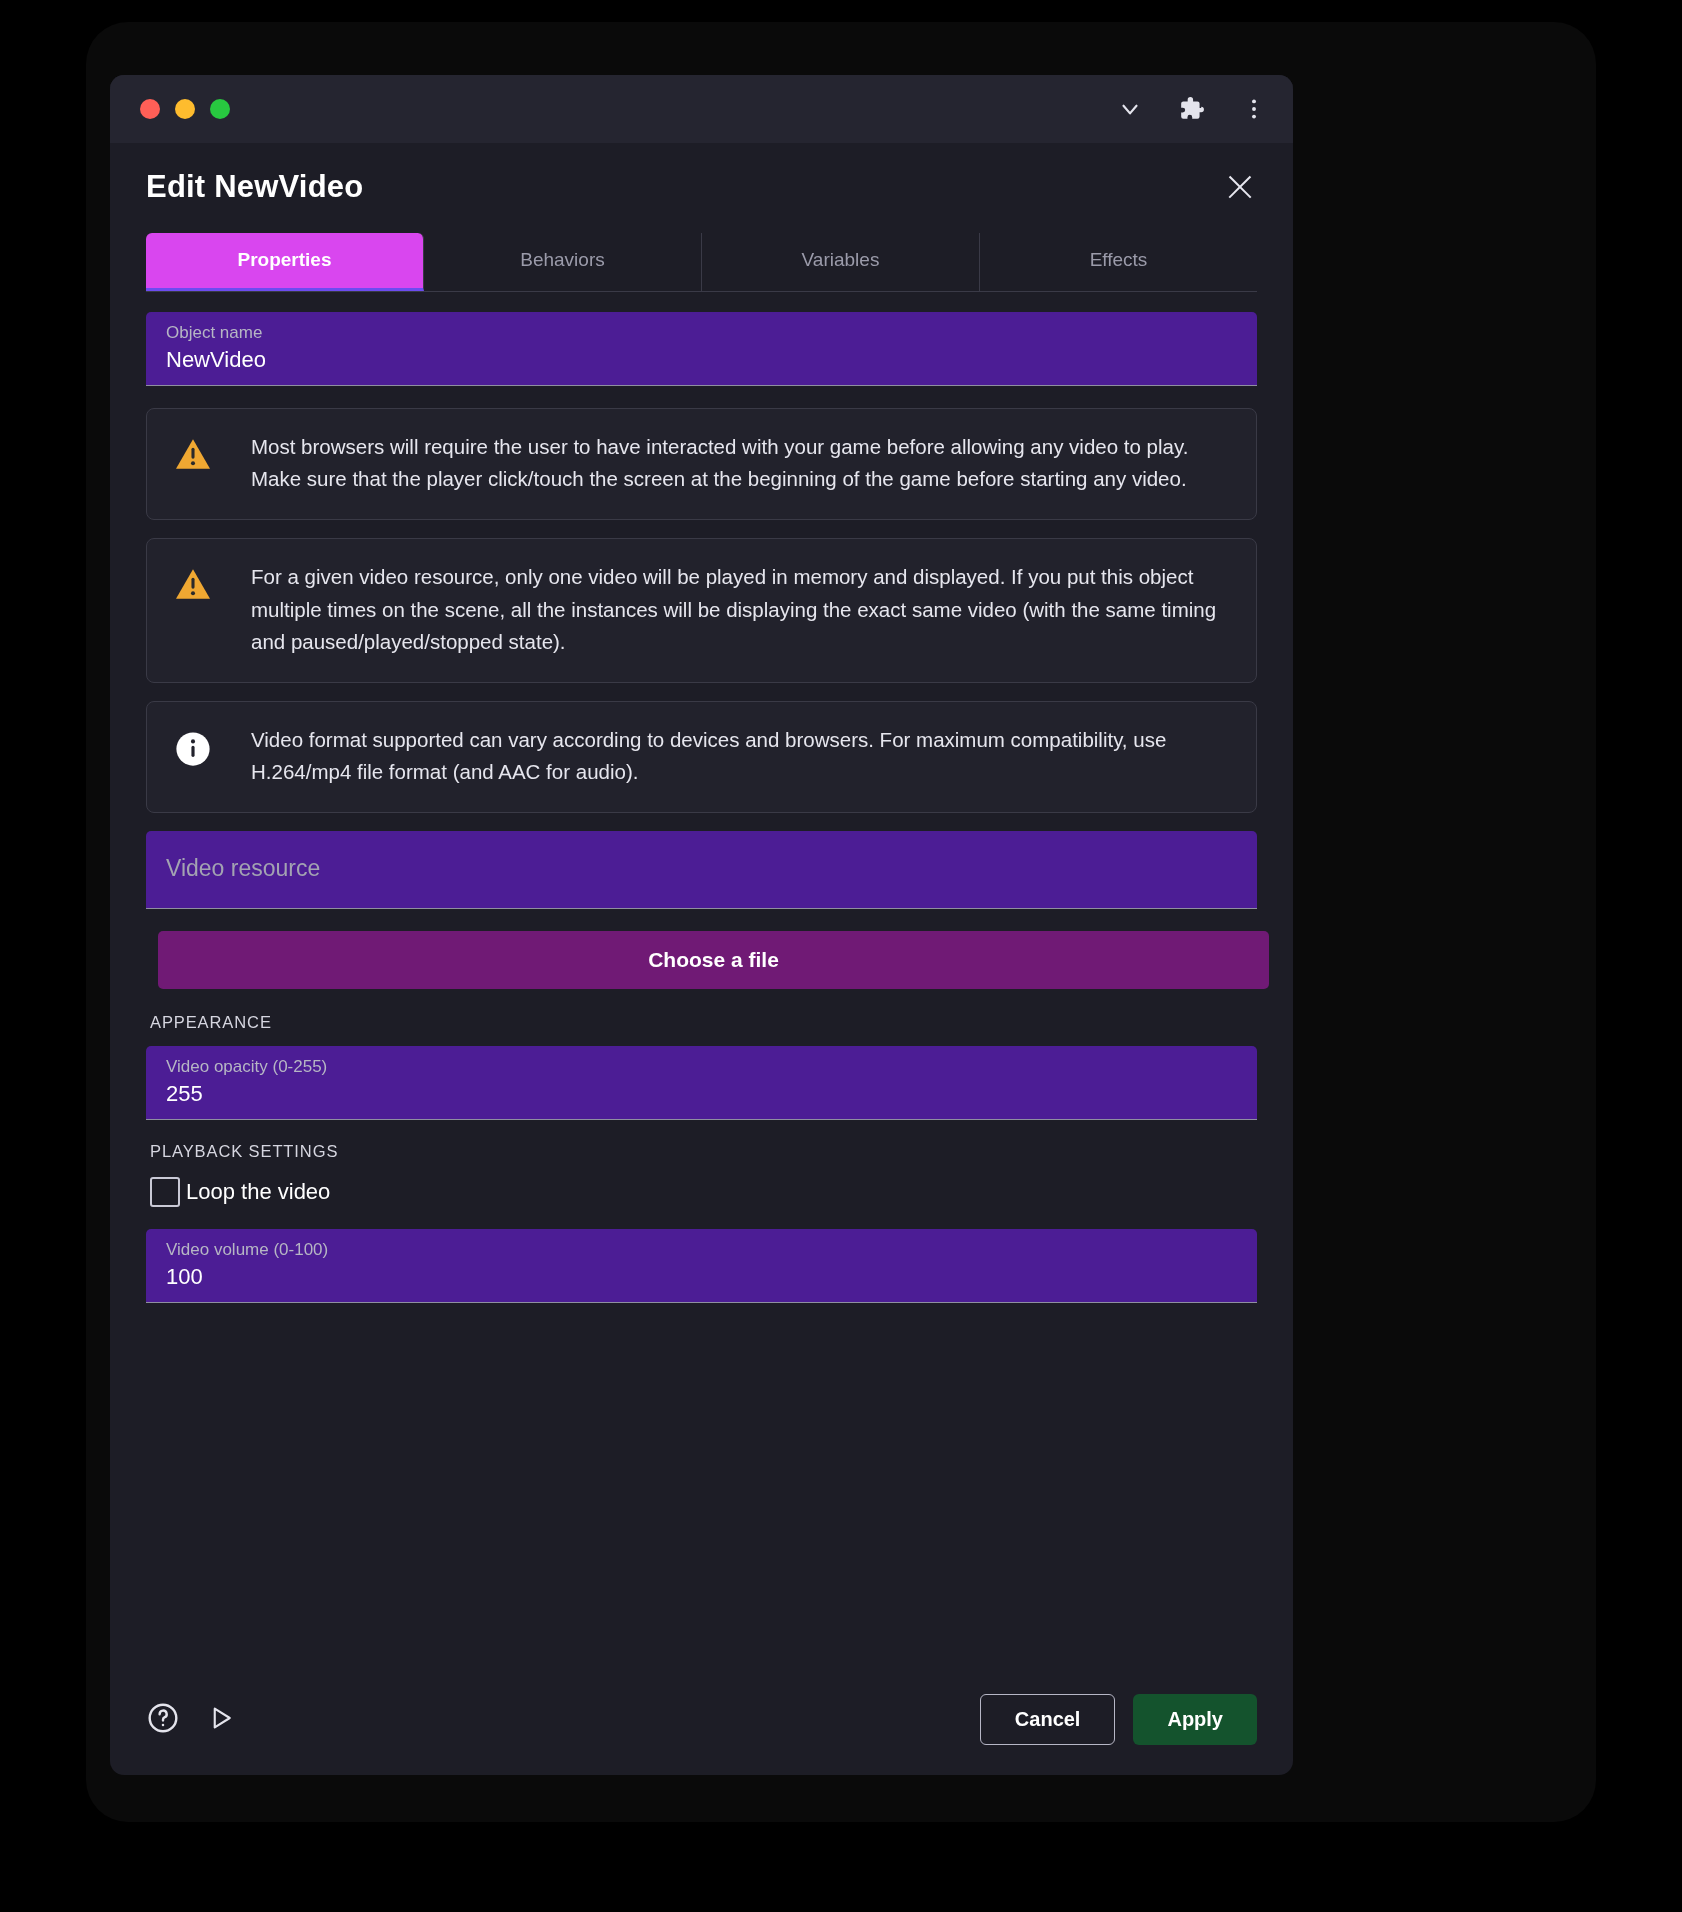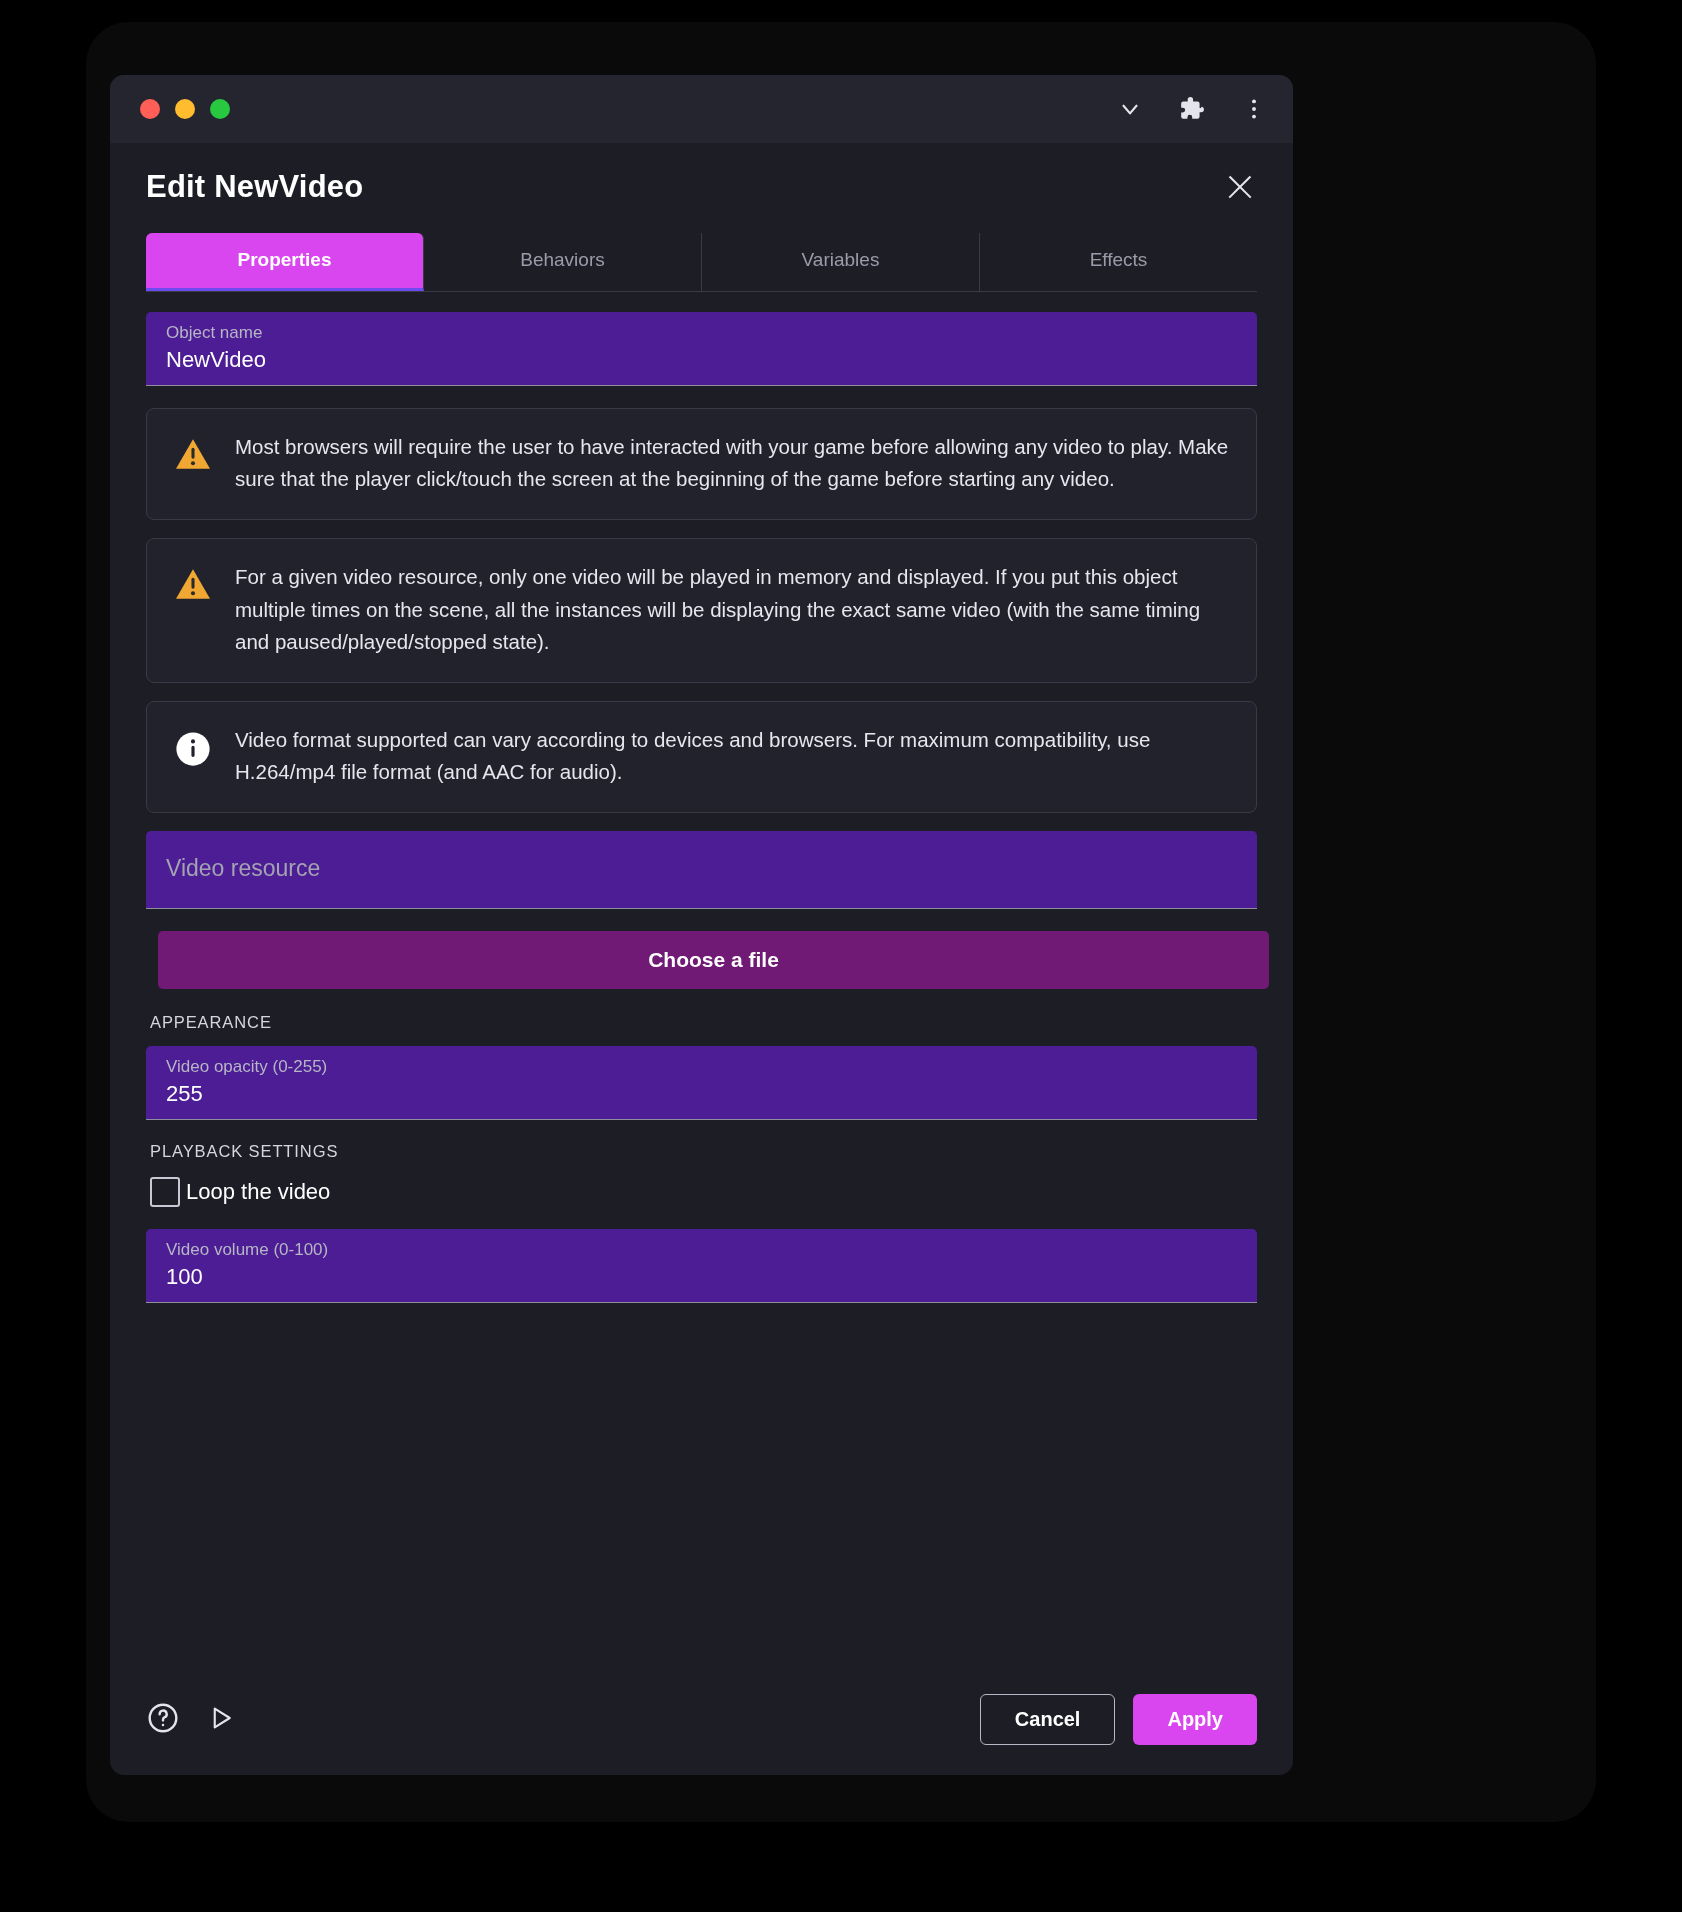--- a/index.html
+++ b/index.html
@@ -140,21 +140,21 @@
     color: #ffffff;
   }
   .field-placeholder {
     font-size: 23px;
     color: #a3a3b2;
     padding: 13px 0 14px 0;
   }
 
   .notice {
     display: flex;
-    gap: 22px;
+    gap: 38px;
     align-items: flex-start;
     background: #22222c;
     border: 1px solid #3a3a46;
     border-radius: 8px;
     padding: 22px 26px 24px 26px;
     margin-bottom: 18px;
   }
   .notice-icon { flex-shrink: 0; width: 40px; display: flex; align-items: center; justify-content: center; padding-top: 6px;}
   .notice-text {
     font-size: 20.5px;
@@ -215,21 +215,21 @@
     color: #ffffff;
     border: 1.6px solid #b7b7c6;
     border-radius: 6px;
     padding: 13px 34px;
     font-size: 20px;
     font-weight: bold;
     cursor: pointer;
     font-family: "Liberation Sans", sans-serif;
   }
   .btn-filled {
-    background: #d946ef;
+    background: #14532d;
     color: #ffffff;
     border: none;
     border-radius: 6px;
     padding: 13px 34px;
     font-size: 20px;
     font-weight: bold;
     cursor: pointer;
     font-family: "Liberation Sans", sans-serif;
   }
 </style>

